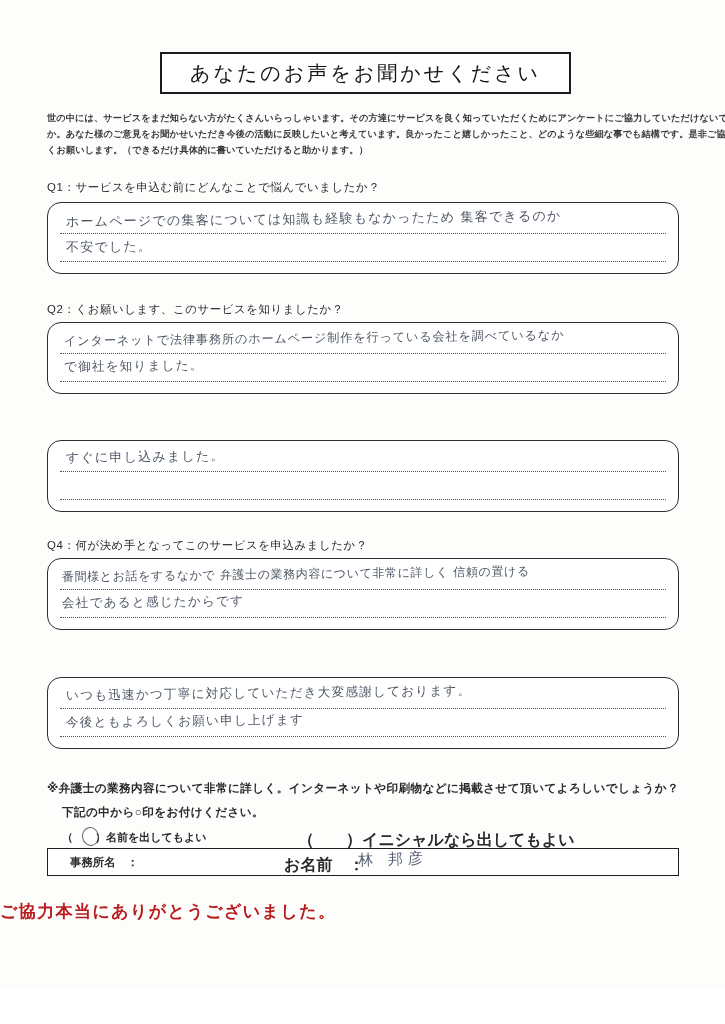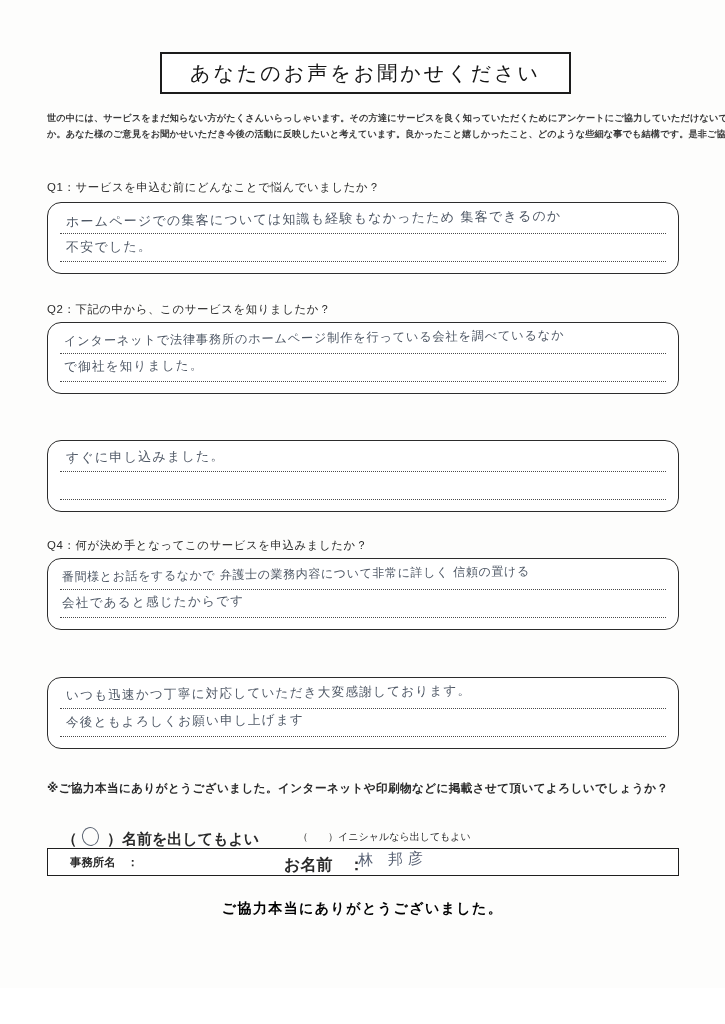--- a/index.html
+++ b/index.html
@@ -116,31 +116,31 @@
     font-size: 11.6px;
     font-weight: bold;
     color: #2a2a2a;
     letter-spacing: 0.4px;
     white-space: nowrap;
   }
   .opt-a {
     position: absolute;
     left: 62px;
     top: 830px;
-    font-size: 15px;
+    font-size: 11px;
     font-weight: bold;
     color: #2a2a2a;
     white-space: nowrap;
   }
   .opt-b {
     position: absolute;
     left: 298px;
     top: 830px;
-    font-size: 10px;
-    font-weight: normal;
+    font-size: 16px;
+    font-weight: bold;
     color: #2a2a2a;
     white-space: nowrap;
   }
   .circle-mark {
     position: absolute;
     left: 82px;
     top: 827px;
     width: 15px;
     height: 17px;
     border: 1.6px solid #3a4557;
@@ -190,50 +190,50 @@
     transform: rotate(-1.5deg);
     opacity: 0.85;
     white-space: nowrap;
   }
 
   .thanks {
     position: absolute;
     left: 0;
     top: 900px;
     width: 725px;
-    text-align: center;
-    font-size: 14px;
-    font-weight: bold;
-    color: #000000;
+    font-size: 17px;
+    font-weight: bold;
+    color: #b91c1c;
     letter-spacing: 1.4px;
   }
 </style>
 </head>
 <body>
 
 <div class="sheet">
 
   <div class="title-wrap">
     <span class="title-text">あなたのお声をお聞かせください</span>
   </div>
 
   <div class="intro">
     <div>世の中には、サービスをまだ知らない方がたくさんいらっしゃいます。その方達にサービスを良く知っていただくためにアンケートにご協力していただけないでしょう</div>
     <div>か。あなた様のご意見をお聞かせいただき今後の活動に反映したいと考えています。良かったこと嬉しかったこと、どのような些細な事でも結構です。是非ご協力宜し</div>
+    <div>くお願いします。（できるだけ具体的に書いていただけると助かります。）</div>
   </div>
 
   <div class="q-label" style="top:180px">Q1：サービスを申込む前にどんなことで悩んでいましたか？</div>
   <div class="ans-box" style="top:202px; height:72px">
     <div class="dotline" style="top:30px"></div>
     <div class="dotline" style="top:58px"></div>
   </div>
   <div class="hw" style="left:66px; top:210px; font-size:13px;">ホームページでの集客については知識も経験もなかったため 集客できるのか</div>
   <div class="hw" style="left:66px; top:238px; font-size:13px;">不安でした。</div>
 
-  <div class="q-label" style="top:302px">Q2：下記の中から、このサービスを知りましたか？</div>
+  <div class="q-label" style="top:302px">Q2：くお願いします、このサービスを知りましたか？</div>
   <div class="ans-box" style="top:322px; height:72px">
     <div class="dotline" style="top:30px"></div>
     <div class="dotline" style="top:58px"></div>
   </div>
   <div class="hw" style="left:64px; top:330px; font-size:12.2px; letter-spacing:0.8px;">インターネットで法律事務所のホームページ制作を行っている会社を調べているなか</div>
   <div class="hw" style="left:64px; top:358px; font-size:12.6px;">で御社を知りました。</div>
 
   <div class="ans-box" style="top:440px; height:72px">
     <div class="dotline" style="top:30px"></div>
     <div class="dotline" style="top:58px"></div>
@@ -249,21 +249,22 @@
   <div class="hw" style="left:62px; top:566px; font-size:12px; letter-spacing:0.6px;">番間様とお話をするなかで 弁護士の業務内容について非常に詳しく 信頼の置ける</div>
   <div class="hw" style="left:62px; top:594px; font-size:12.6px;">会社であると感じたからです</div>
 
   <div class="ans-box" style="top:677px; height:72px">
     <div class="dotline" style="top:30px"></div>
     <div class="dotline" style="top:58px"></div>
   </div>
   <div class="hw" style="left:66px; top:685px; font-size:12.6px;">いつも迅速かつ丁寧に対応していただき大変感謝しております。</div>
   <div class="hw" style="left:66px; top:713px; font-size:12.6px;">今後ともよろしくお願い申し上げます</div>
 
-  <div class="perm-line1">※ご協力本当にありがとうございました。インターネットや印刷物などに掲載させて頂いてよろしいでしょうか？</div>
+  <div class="perm-line1">※弁護士の業務内容について非常に詳しく。インターネットや印刷物などに掲載させて頂いてよろしいでしょうか？</div>
+  <div class="perm-line2">下記の中から○印をお付けください。</div>
 
   <div class="opt-a">（　　）名前を出してもよい</div>
   <div class="circle-mark"></div>
   <div class="opt-b">（　　）イニシャルなら出してもよい</div>
 
   <div class="foot-table"></div>
   <div class="foot-office">事務所名　：</div>
   <div class="foot-name">お名前　：</div>
   <div class="foot-name-hw">林 邦彦</div>
 

